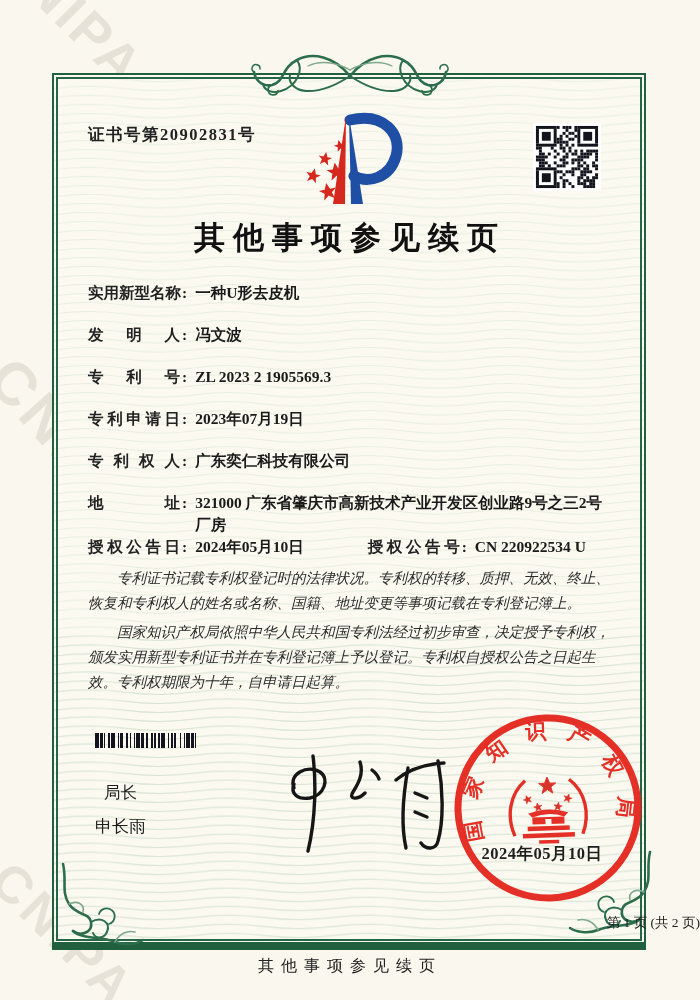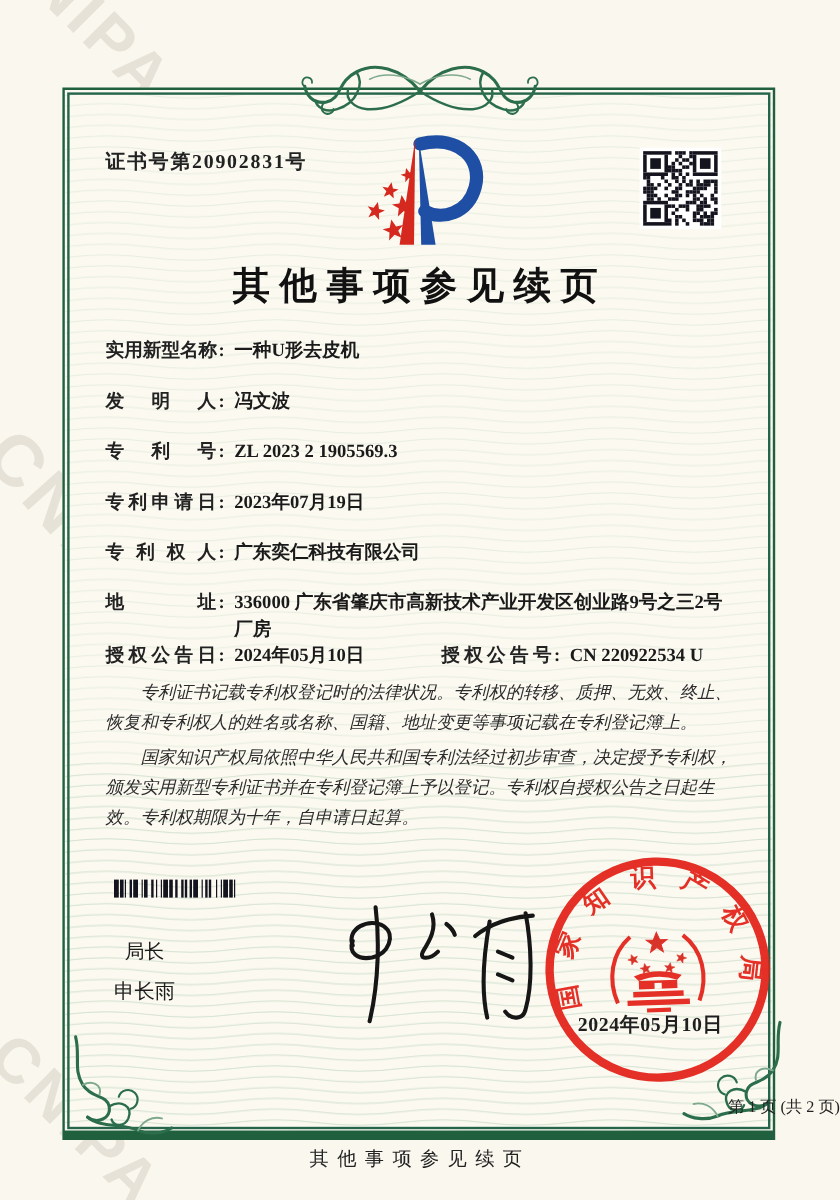--- a/index.html
+++ b/index.html
@@ -353,21 +353,21 @@
       </span><span class="fcolon">:</span><span class="fvalue">2023年07月19日</span></div>
     <div class="field-row"><span class="flabel">
         <span>专</span>
         <span>利</span>
         <span>权</span>
         <span>人</span>
       </span><span class="fcolon">:</span><span class="fvalue">广东奕仁科技有限公司</span></div>
     <div class="field-row wrap2"><span class="flabel">
         <span>地</span>
         <span>址</span>
-      </span><span class="fcolon">:</span><span class="fvalue">336000 广东省肇庆市高新技术产业开发区创业路9号之三2号厂房</span></div>
+      </span><span class="fcolon">:</span><span class="fvalue">321000 广东省肇庆市高新技术产业开发区创业路9号之三2号厂房</span></div>
     <div class="field-row"><span class="flabel">
         <span>授</span>
         <span>权</span>
         <span>公</span>
         <span>告</span>
         <span>日</span>
       </span><span class="fcolon">:</span><span class="fvalue">2024年05月10日</span><span class="fgroup2"><span class="flabel">
           <span>授</span>
           <span>权</span>
           <span>公</span>

